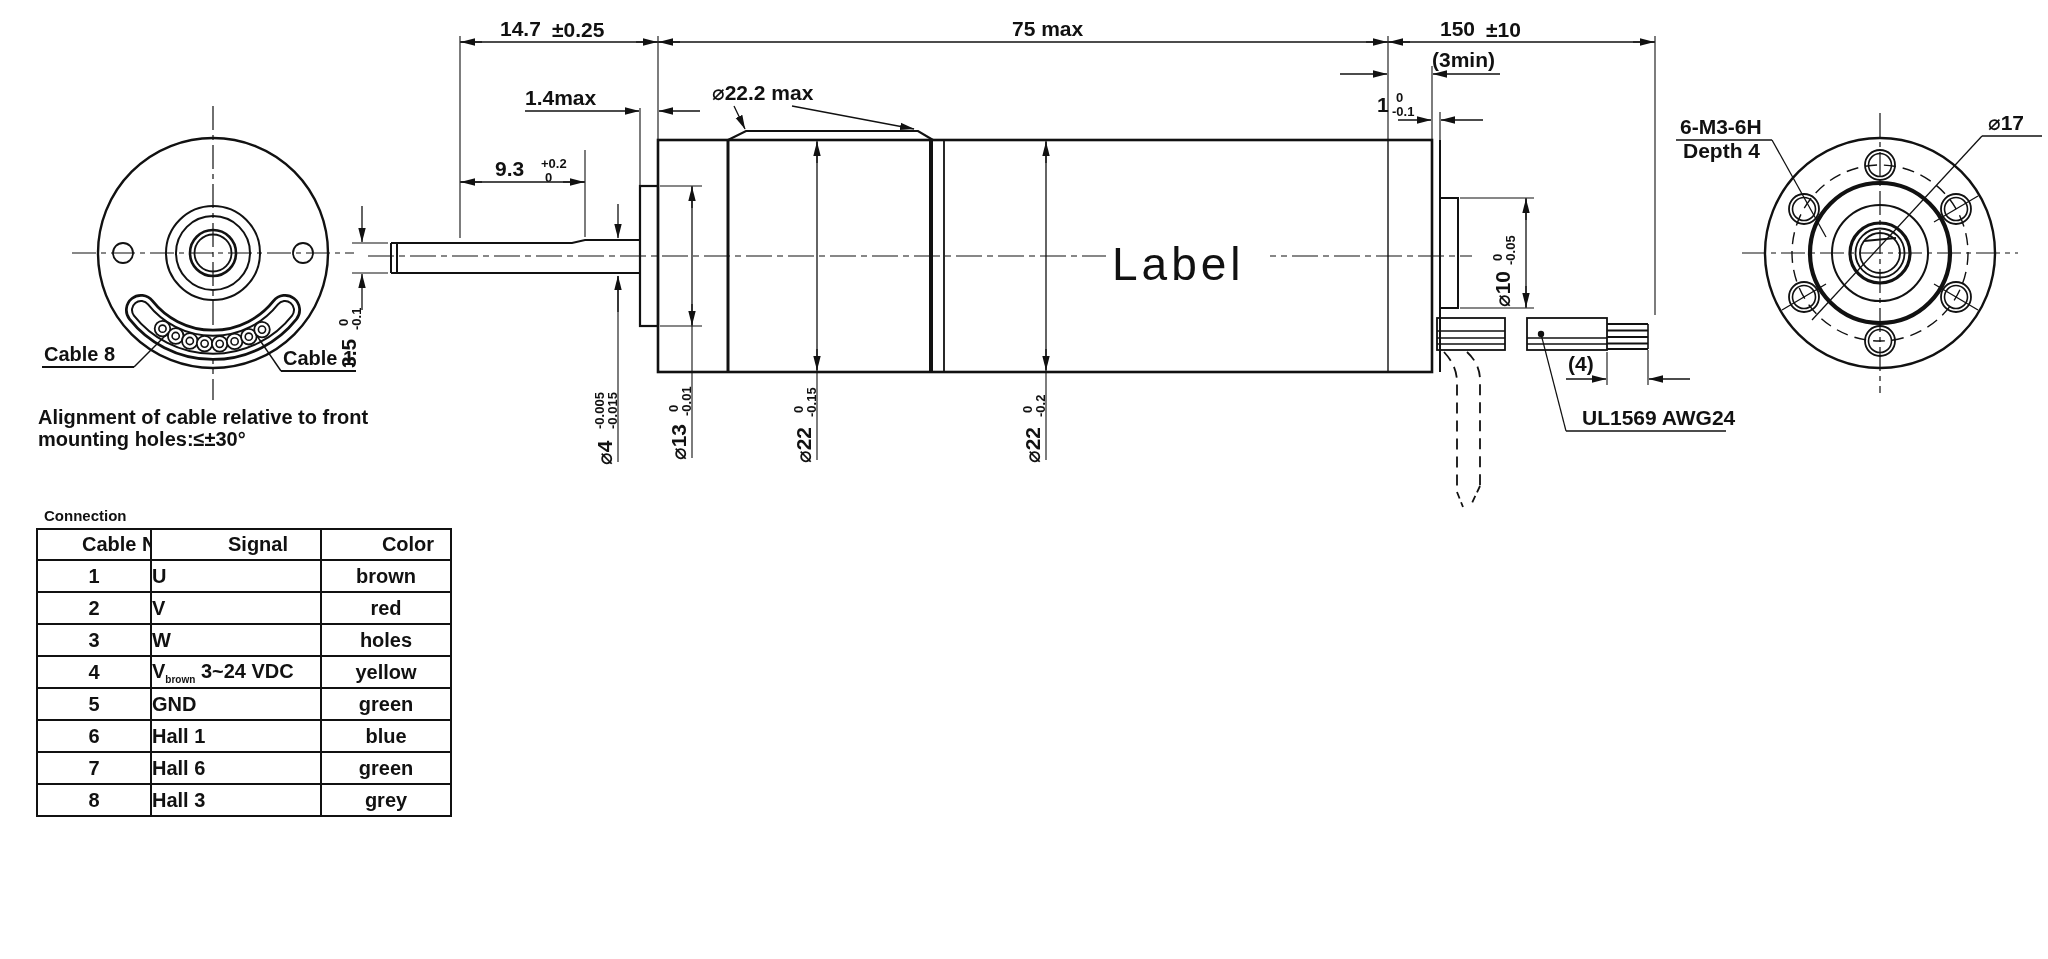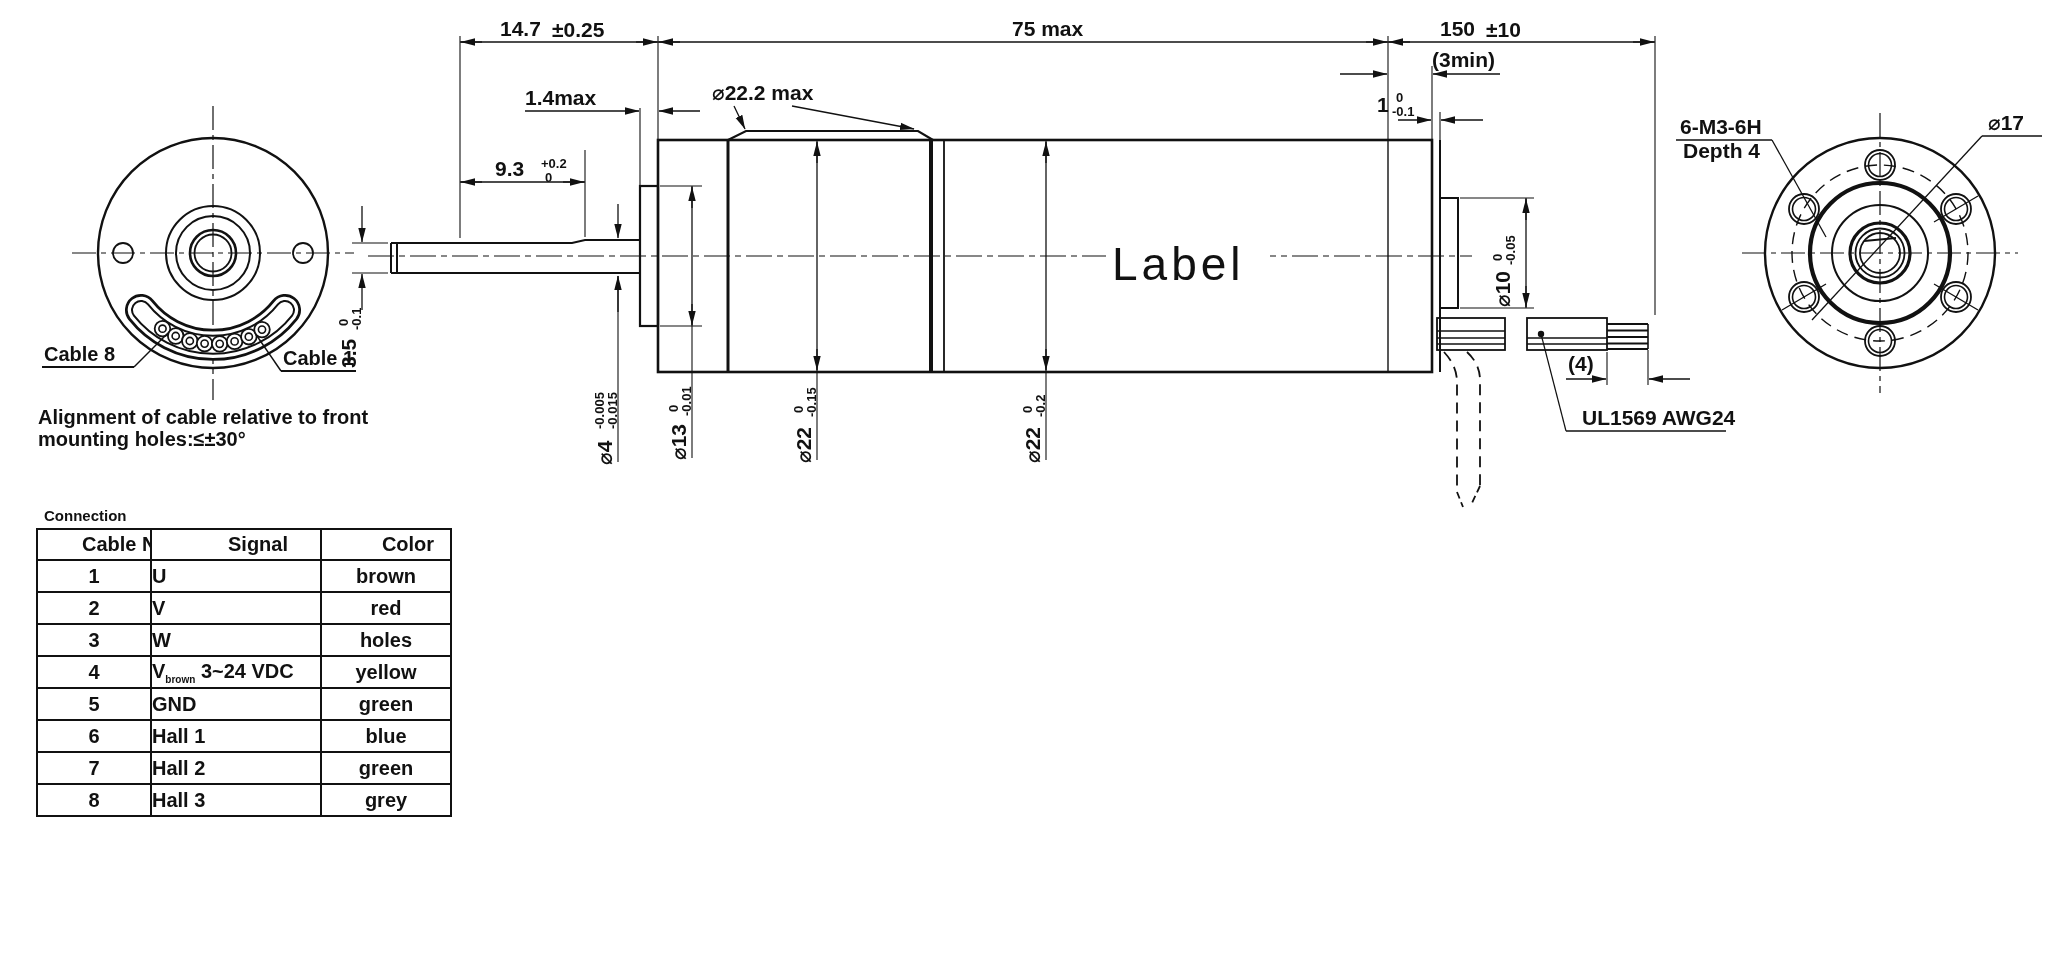--- a/index.html
+++ b/index.html
@@ -326,21 +326,21 @@
             <td class="c-sig">GND</td>
             <td class="c-col">green</td>
           </tr>
           <tr>
             <td class="c-no">6</td>
             <td class="c-sig">Hall 1</td>
             <td class="c-col">blue</td>
           </tr>
           <tr>
             <td class="c-no">7</td>
-            <td class="c-sig">Hall 2</td>
+            <td class="c-sig">Hall 6</td>
             <td class="c-col">green</td>
           </tr>
           <tr>
             <td class="c-no">8</td>
             <td class="c-sig">Hall 3</td>
             <td class="c-col">grey</td>
           </tr>
         </tbody>
   </table>
 </div>

